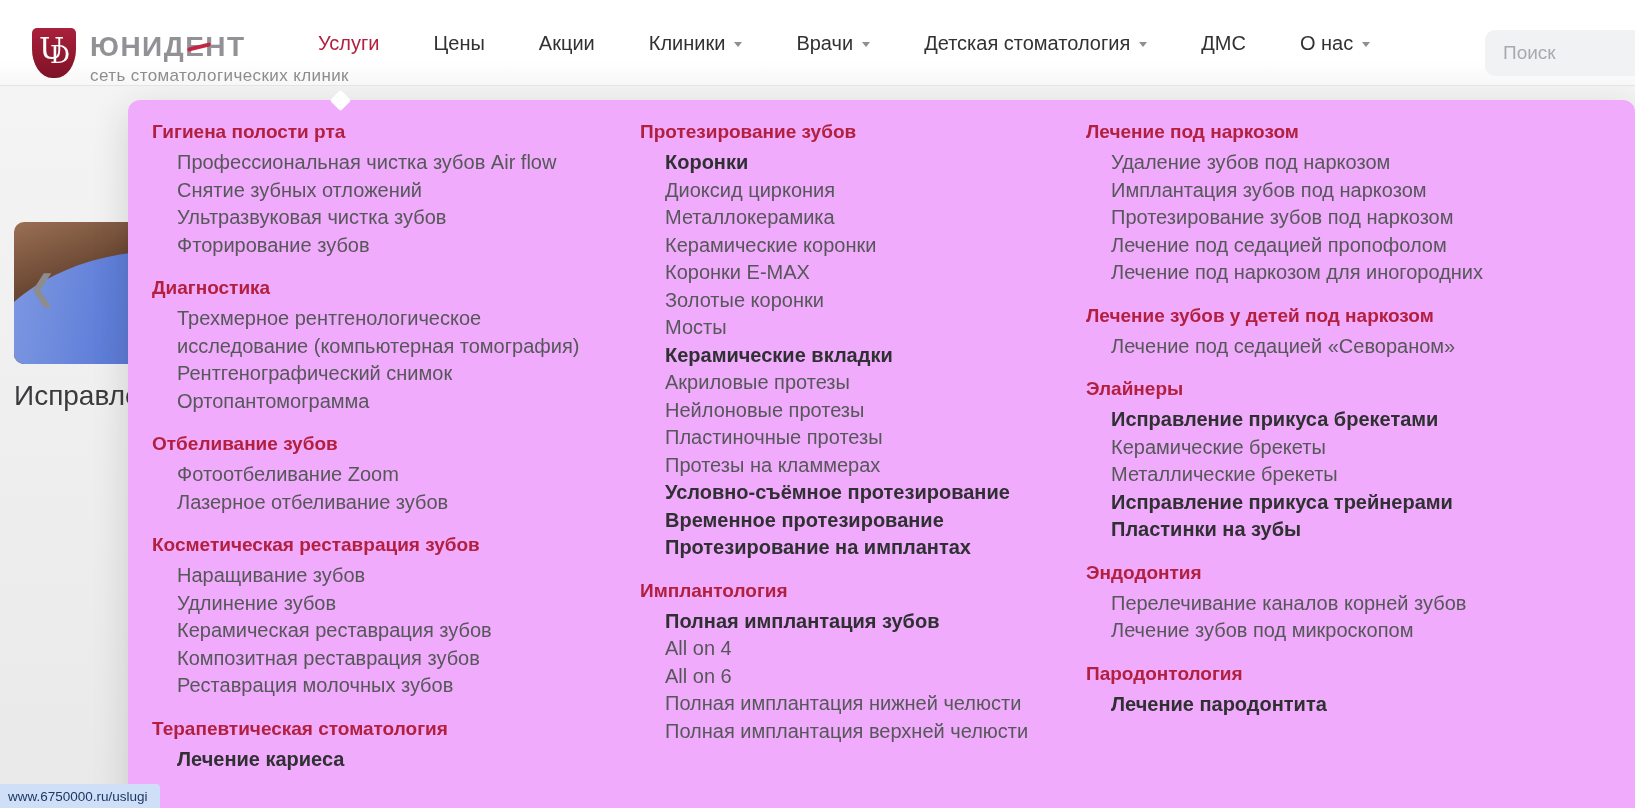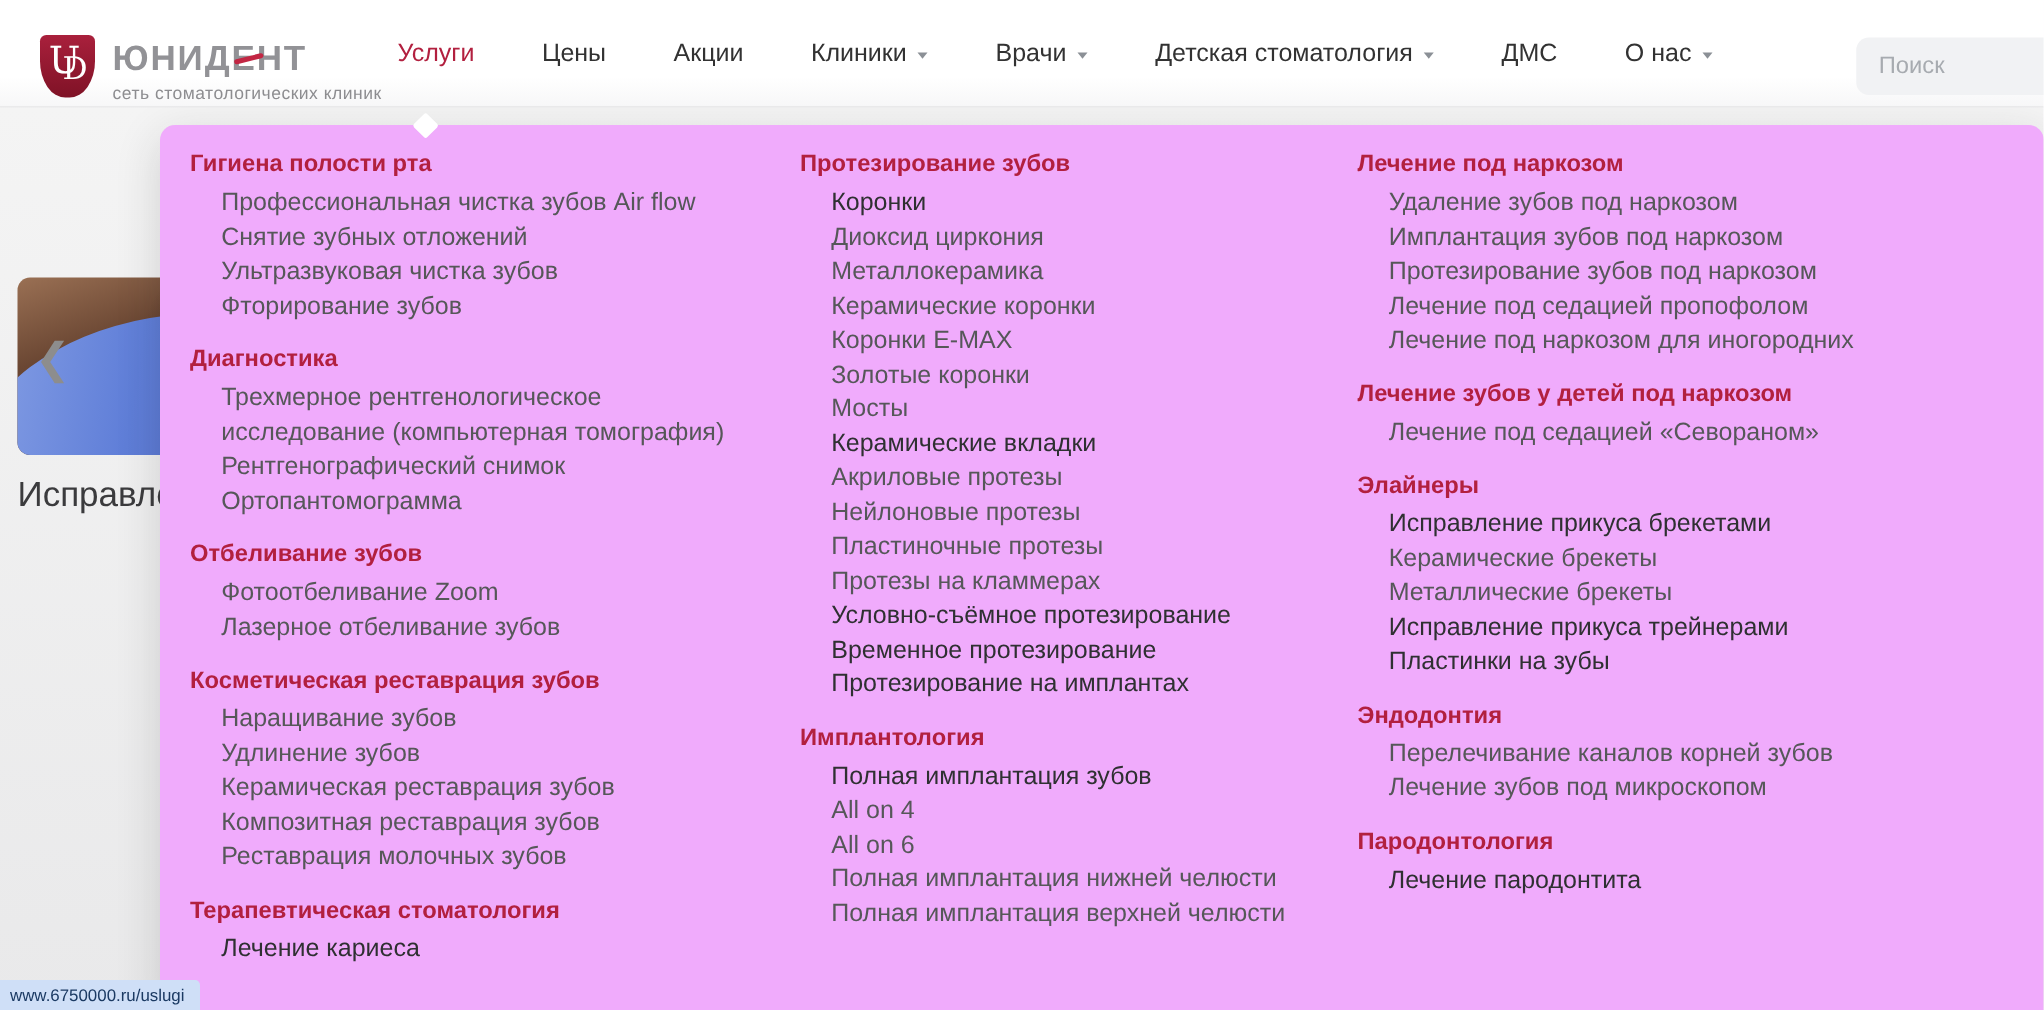--- a/index.html
+++ b/index.html
@@ -29,21 +29,21 @@
   .site-header{position:absolute;left:0;top:0;right:0;height:86px;z-index:30;
     background:linear-gradient(#ffffff 72%,#f7f7f8);border-bottom:1px solid #e4e4e5;}
   .logo{position:absolute;left:32px;top:28px;display:flex;align-items:flex-start;cursor:pointer;}
   .logo-shield{width:44px;height:50px;border-radius:5px 5px 46% 46% / 5px 5px 58% 58%;
     background:linear-gradient(#a9203c,#7f1226);position:relative;flex:0 0 auto;}
   .logo-shield .mg-u{position:absolute;left:7px;top:3px;font-family:"DejaVu Serif",serif;font-size:30px;color:#fff;}
   .logo-shield .mg-d{position:absolute;left:18px;top:12px;font-family:"DejaVu Serif",serif;font-size:25px;color:#fff;}
   .logo-textblock{margin-left:14px;padding-top:4px;}
   .logo-title{position:relative;font-size:28px;font-weight:bold;letter-spacing:1.5px;color:#929296;line-height:30px;}
   .logo-accent{position:absolute;left:97px;top:13px;width:24px;height:3.5px;background:#c22643;border-radius:2px;transform:rotate(-14deg);}
-  .logo-subtitle{font-size:14px;color:#8d8d90;letter-spacing:.4px;margin-top:4px;}
+  .logo-subtitle{font-size:17px;color:#8d8d90;letter-spacing:.4px;margin-top:4px;}
 
   .main-nav{position:absolute;left:318px;top:0;height:86px;display:flex;align-items:center;gap:54px;text-align:center;}
   .nav-item{display:flex;align-items:center;font-size:20px;color:var(--nav-text);cursor:pointer;white-space:nowrap;}
   .nav-item.active{color:var(--accent);}
   .caret{width:0;height:0;border-left:4.5px solid transparent;border-right:4.5px solid transparent;
     border-top:5.5px solid #8b9096;margin-left:9px;margin-top:3px;}
 
   .search-input{position:absolute;right:-22px;top:30px;width:172px;height:46px;background:#f1f2f4;border:none;outline:none;
     border-radius:10px;padding:0 18px;font-size:19px;color:#333;font-family:"Liberation Sans",sans-serif;}
   .search-input::placeholder{color:#a7abb0;}
@@ -52,21 +52,21 @@
   .mega-panel{position:absolute;left:128px;top:100px;right:0;bottom:0;background:#f0abfc;z-index:20;
     border-radius:12px 12px 0 0;box-shadow:0 10px 36px rgba(40,40,40,.16);}
   .notch{position:absolute;top:-7px;left:205px;width:15px;height:15px;background:#fff;transform:rotate(45deg);border-radius:2px;}
   .menu-col{position:absolute;top:18px;}
   .menu-col.c0{left:24px;width:430px;}
   .menu-col.c1{left:512px;width:455px;}
   .menu-col.c2{left:958px;width:475px;}
   .menu-section{margin-bottom:15px;}
   .menu-section-title{font-size:19px;font-weight:bold;color:var(--accent);line-height:27px;margin-bottom:4px;cursor:pointer;}
   .menu-item{font-size:20px;line-height:27.5px;color:var(--item-gray);padding-left:25px;cursor:pointer;}
-  .menu-item.emph{color:var(--item-dark);}
+  .menu-item.emph{color:var(--item-dark);font-weight:bold;}
 
   
   .statusbar{position:absolute;left:0;bottom:-8px;z-index:40;background:#cfdff7;color:#1b3a63;
     font-size:13.5px;padding:5px 12px 12px 8px;border-radius:0 4px 0 0;white-space:nowrap;}
 </style>
 </head>
 <body>
 
 <div class="stage">
 

